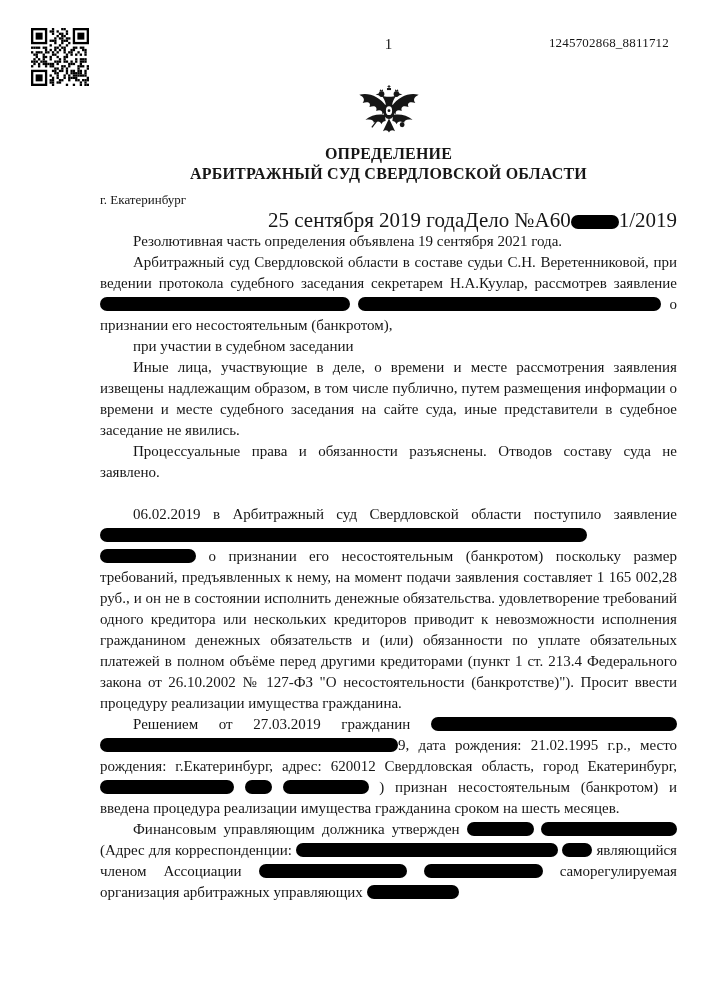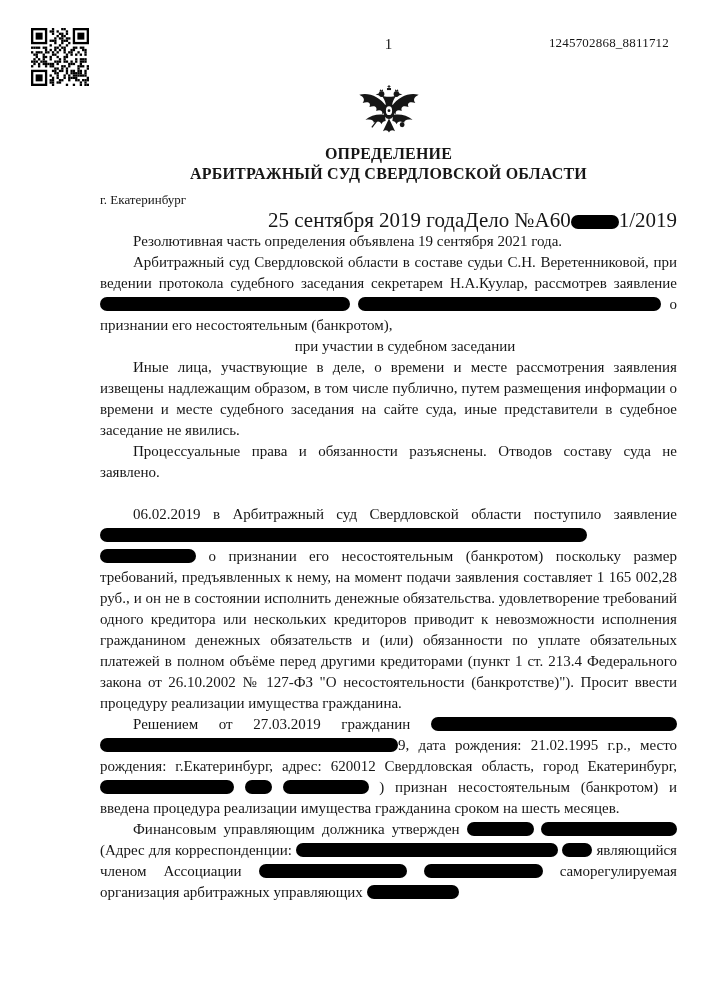--- a/index.html
+++ b/index.html
@@ -25,21 +25,21 @@
   .emblem{display:block;margin:84px auto 2px auto;width:68px;height:58px;}
   .title{
     text-align:center;font-weight:bold;font-size:16px;line-height:20px;
     letter-spacing:0.2px;
   }
   .meta{font-size:13px;line-height:21px;margin-top:5px;}
   .meta-row{display:flex;justify-content:flex-end;font-size:21px;line-height:21px;}
   .para{
     margin:0;font-size:15px;line-height:21px;text-align:justify;
   }
-  .para.left{text-align:center;}
+  .para.left{text-align:left;}
   .para.indent{text-indent:33px;}
   .para.gap{margin-top:21px;}
   .redact{
     display:inline-block;height:14px;background:#000;border-radius:7px;
     vertical-align:-2px;text-indent:0;
   }
   .case-redact{width:48px;}
 </style>
 </head>
 <body>

